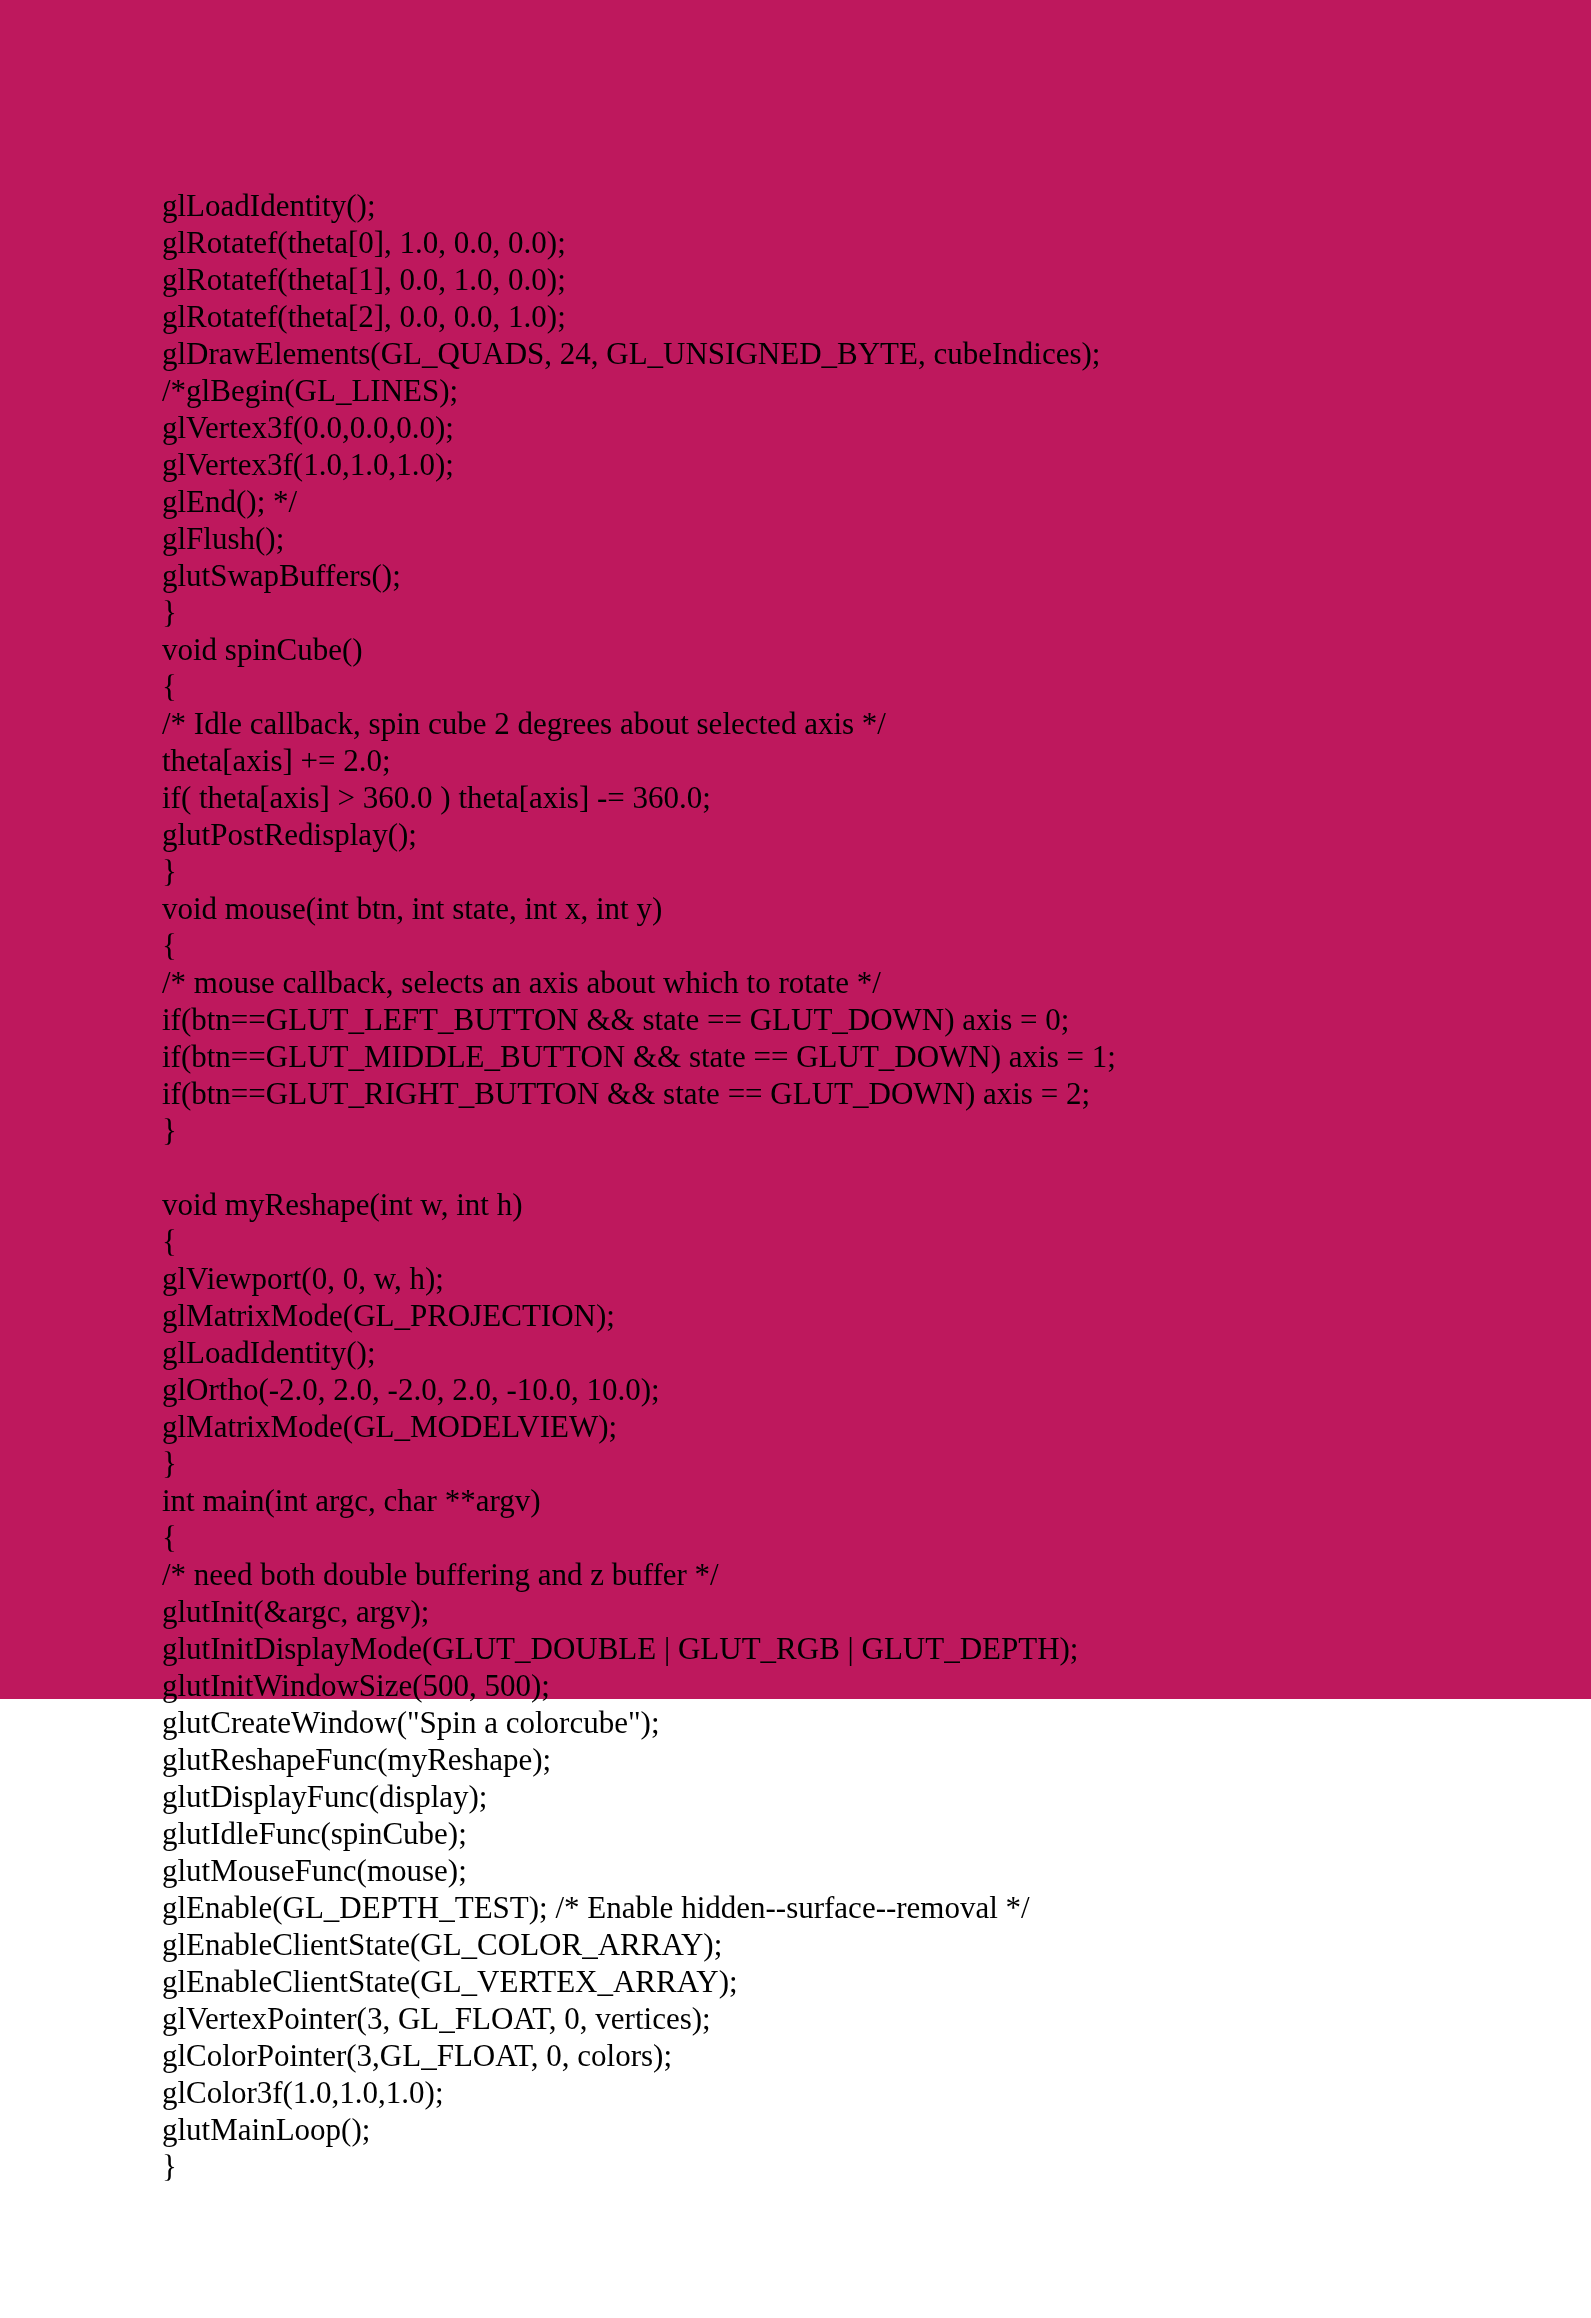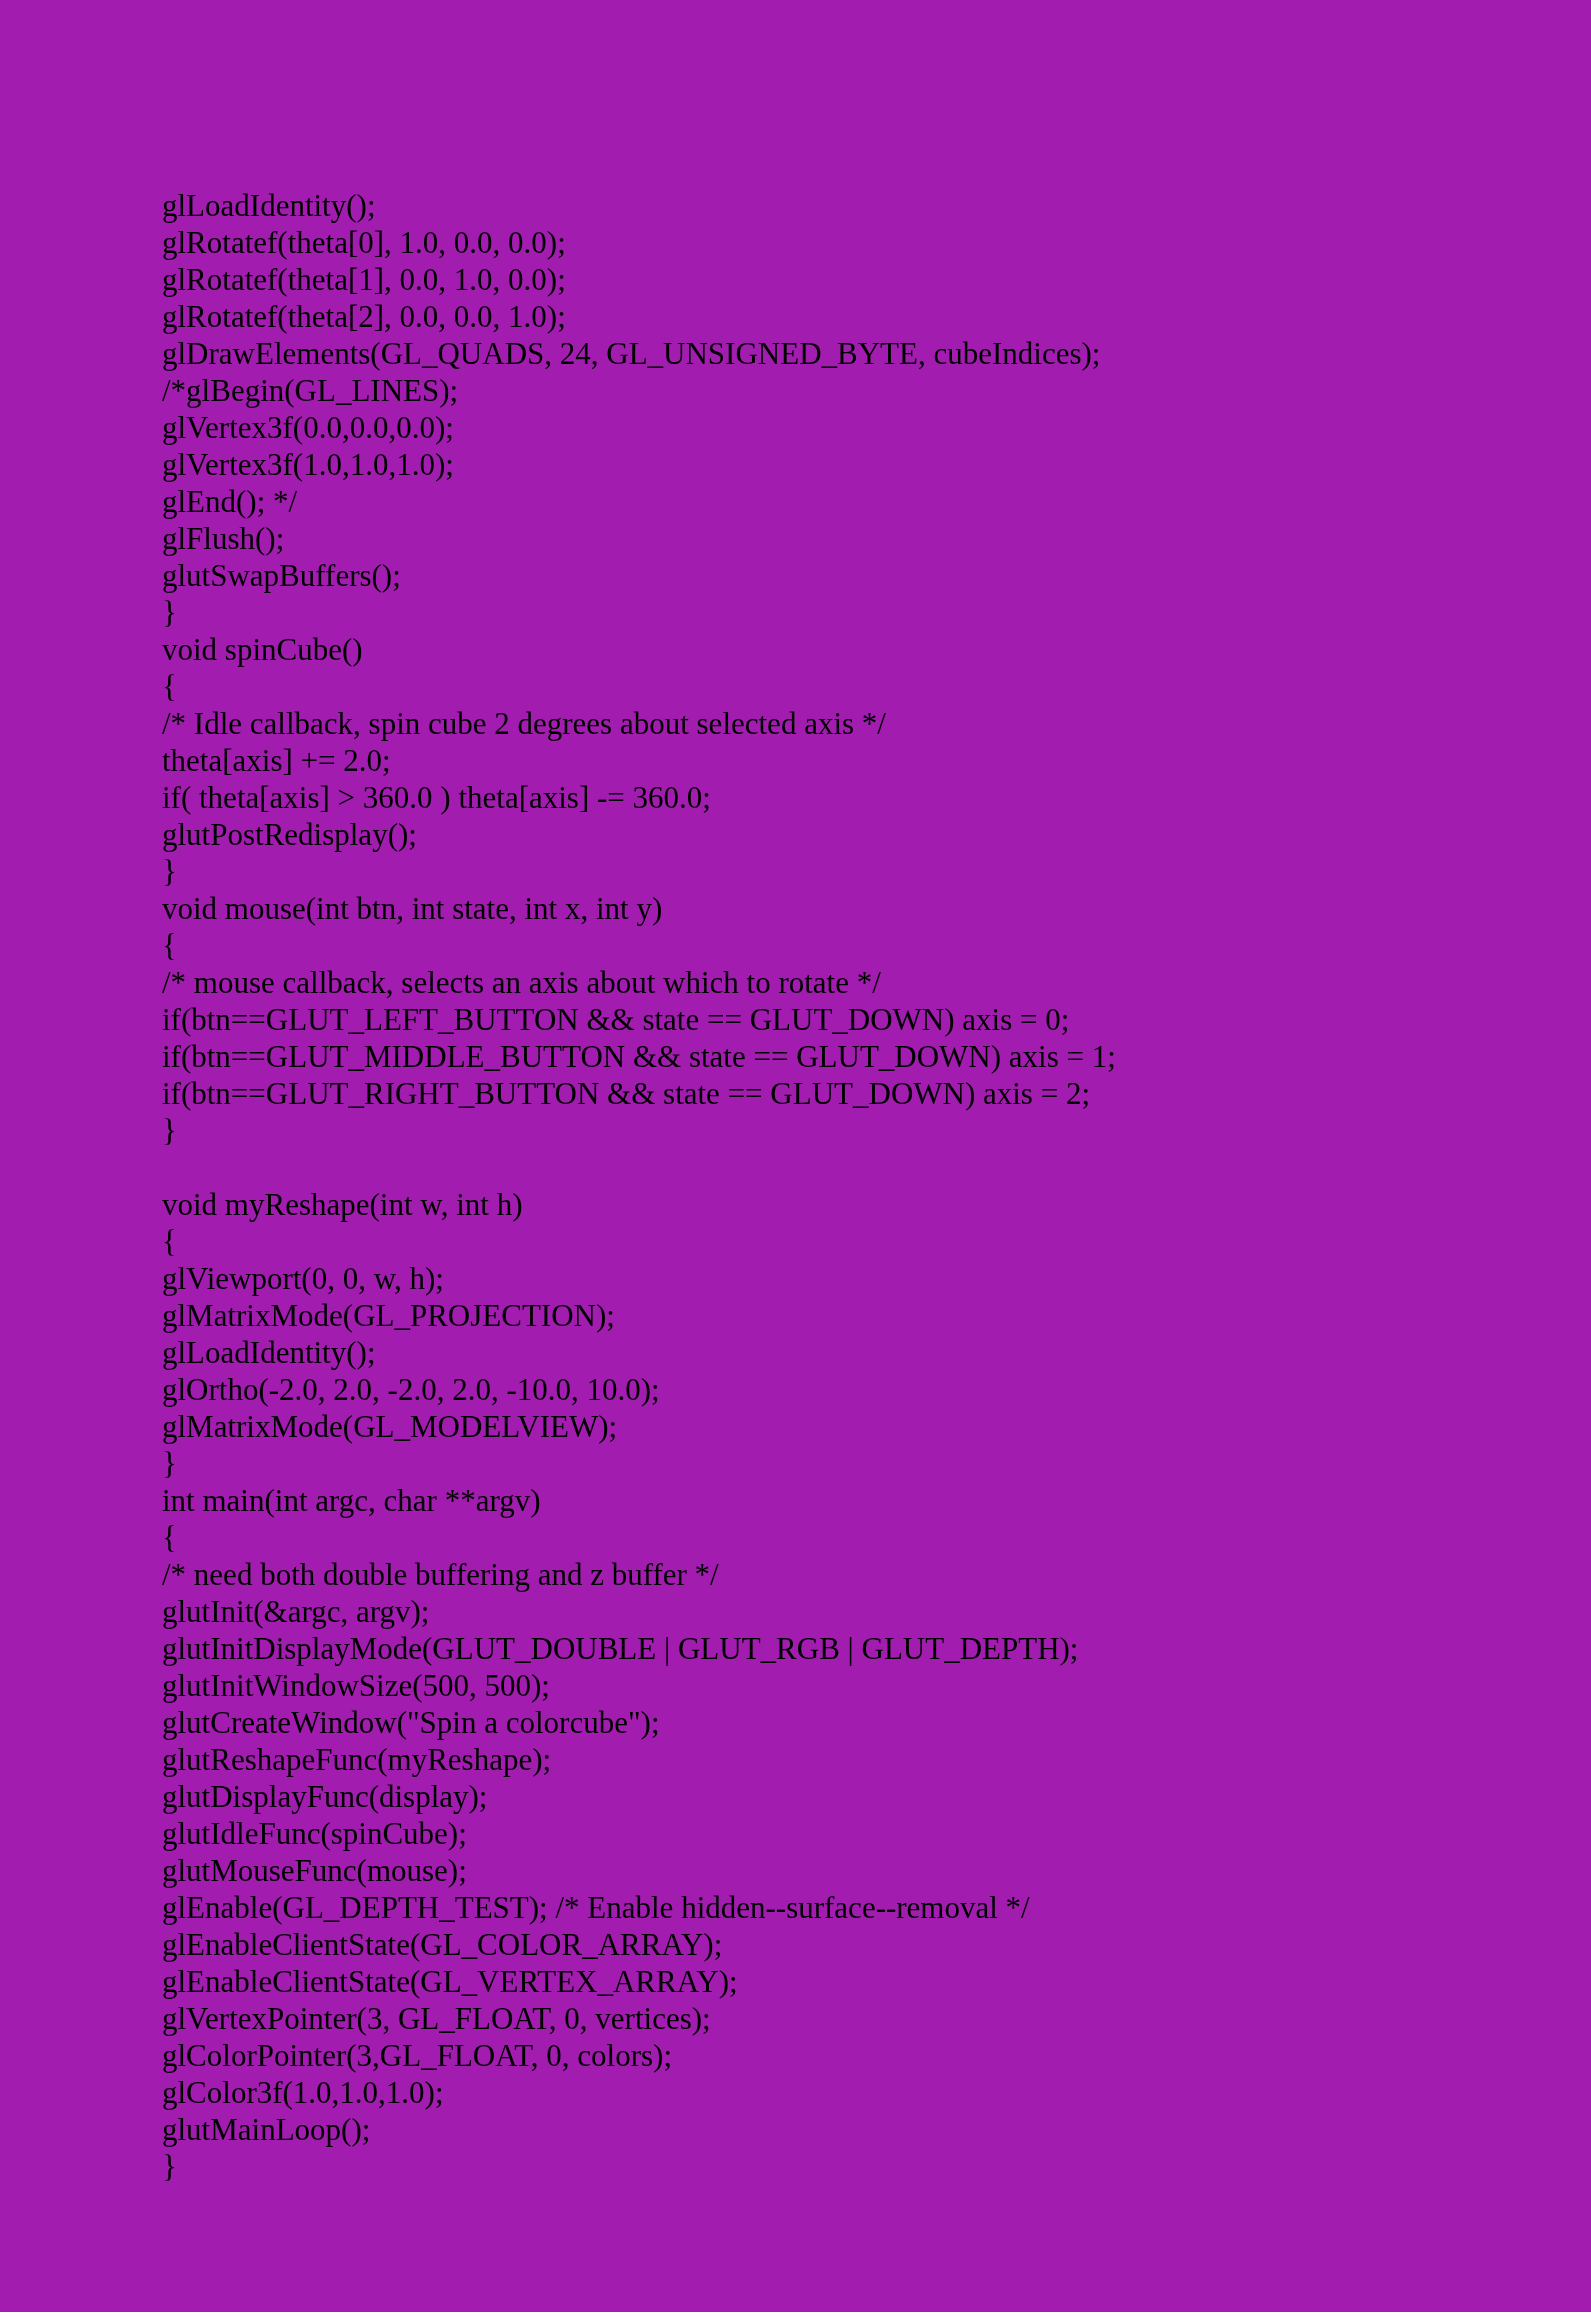--- a/index.html
+++ b/index.html
@@ -11,22 +11,22 @@
       width: 1592px;
       height: 2319px;
       position: relative;
       overflow: hidden;
     }
     .page {
       position: absolute;
       left: 0;
       top: 0;
       width: 1592px;
-      height: 2312px;
-      background: #a21caf;
+      height: 1699px;
+      background: #be185d;
     }
     .code-block {
       position: absolute;
       left: 162px;
       top: 187px;
       margin: 0;
       padding: 0;
       font-family: "Liberation Serif", "DejaVu Serif", serif;
       font-size: 31px;
       line-height: 37px;

